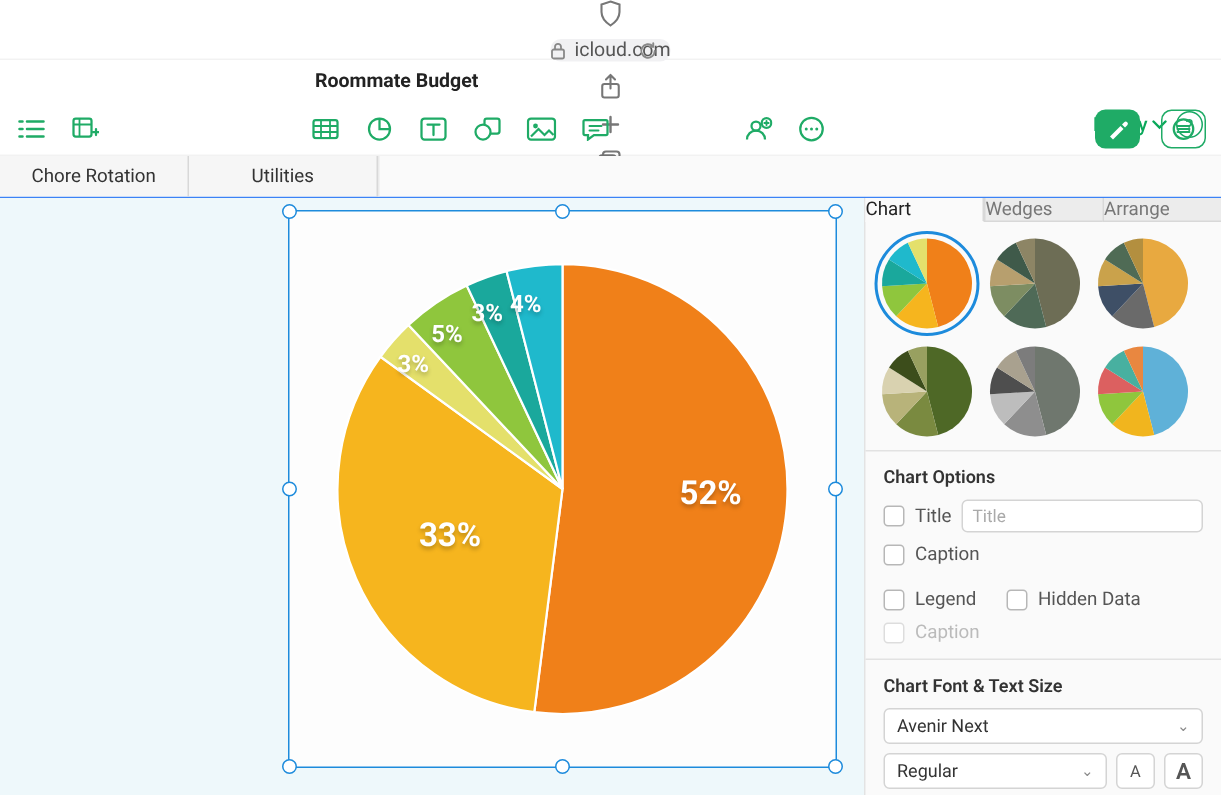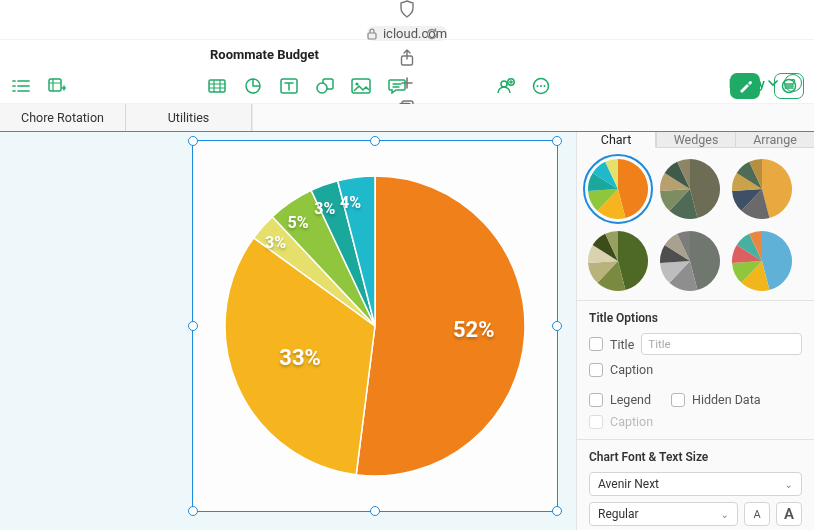--- a/index.html
+++ b/index.html
@@ -44,21 +44,21 @@
 .h-t{left:50%;top:-5px;margin-left:-5px}.h-b{left:50%;bottom:-5px;margin-left:-5px}
 .h-l{left:-5px;top:50%;margin-top:-5px}.h-r{right:-5px;top:50%;margin-top:-5px}
 
 .pie-wrap{ position:absolute; left:50%; top:50%; width:310px;height:310px; margin-left:-155px; margin-top:-155px;}
 .pie-label { position:absolute; color:#fff; font-weight:700; font-size:22px; text-shadow:0 2px 3px rgba(0,0,0,.25);}
 .pie-label.small{font-size:16px;}
 
 
 .side { width:238px; border-left:1px solid #e3e3e3; background:#fafafa; display:flex; flex-direction:column;}
 .side-tabs { display:flex; height:32px; }
-.side-tab { flex:1; font-size:12.5px; color:#777; display:flex;align-items:center;justify-content:center; border-bottom:1px solid #d8d8d8; background:#ececec;}
+.side-tab { flex:1; font-size:12.5px; color:#777; display:flex;align-items:center;justify-content:flex-start; border-bottom:1px solid #d8d8d8; background:#ececec;}
 .side-tab.active { background:#fafafa; color:#222; border-bottom:1px solid #fafafa; border-right:1px solid #d8d8d8;}
 .side-tab:not(.active){ border-left:1px solid #d8d8d8;}
 .styles { padding:10px 10px 8px 10px; display:flex; flex-wrap:wrap; gap:10px; border-bottom:1px solid #e2e2e2;}
 .mini-pie { width:62px; height:62px; border-radius:50%; position:relative;}
 .sect { padding:10px 12px; border-bottom:1px solid #e2e2e2;}
 .sect h4 { font-size:12px; font-weight:600; color:#333; margin-bottom:8px;}
 .row-cb { display:flex; align-items:center; gap:7px; font-size:12.5px; color:#555; margin-bottom:7px;}
 .cb { width:14px;height:14px;border:1px solid #b7b7b7;border-radius:3px;background:#fff;}
 .title-input{ flex:1; height:22px; border:1px solid #d4d4d4; border-radius:4px; font-size:11.5px; color:#aaa; padding:0 6px; display:flex; align-items:center; background:#fff;}
 .two-col{ display:flex; gap:20px;}
@@ -328,21 +328,21 @@
             <path d="M0 0 L7.460696614945649 29.057494833858932 A30 30 0 0 1 -20.536413177860652 21.86905882264235 Z" fill="#f1b51e"></path>
             <path d="M0 0 L-20.536413177860652 21.86905882264235 A30 30 0 0 1 -29.940801852848146 1.8837155858794208 Z" fill="#8fc63d"></path>
             <path d="M0 0 L-29.940801852848146 1.8837155858794208 A30 30 0 0 1 -25.329837765060457 -16.074803849369893 Z" fill="#dc6060"></path>
             <path d="M0 0 L-25.329837765060457 -16.074803849369893 A30 30 0 0 1 -12.773378746952188 -27.14481157398058 Z" fill="#48b0a0"></path>
             <path d="M0 0 L-12.773378746952188 -27.14481157398058 A30 30 0 0 1 -5.510910596163089e-15 -30 Z" fill="#e98740"></path>
           </svg>
         </div>
       </div>
 
     <div class="sect">
-      <h4>Title Options</h4>
+      <h4>Chart Options</h4>
       <div class="row-cb">
         <span class="cb"></span>
         <span>Title</span>
         <span class="title-input">Title</span>
       </div>
       <div class="row-cb">
         <span class="cb"></span>
         <span>Caption</span>
       </div>
       <div style="height:8px"></div>

